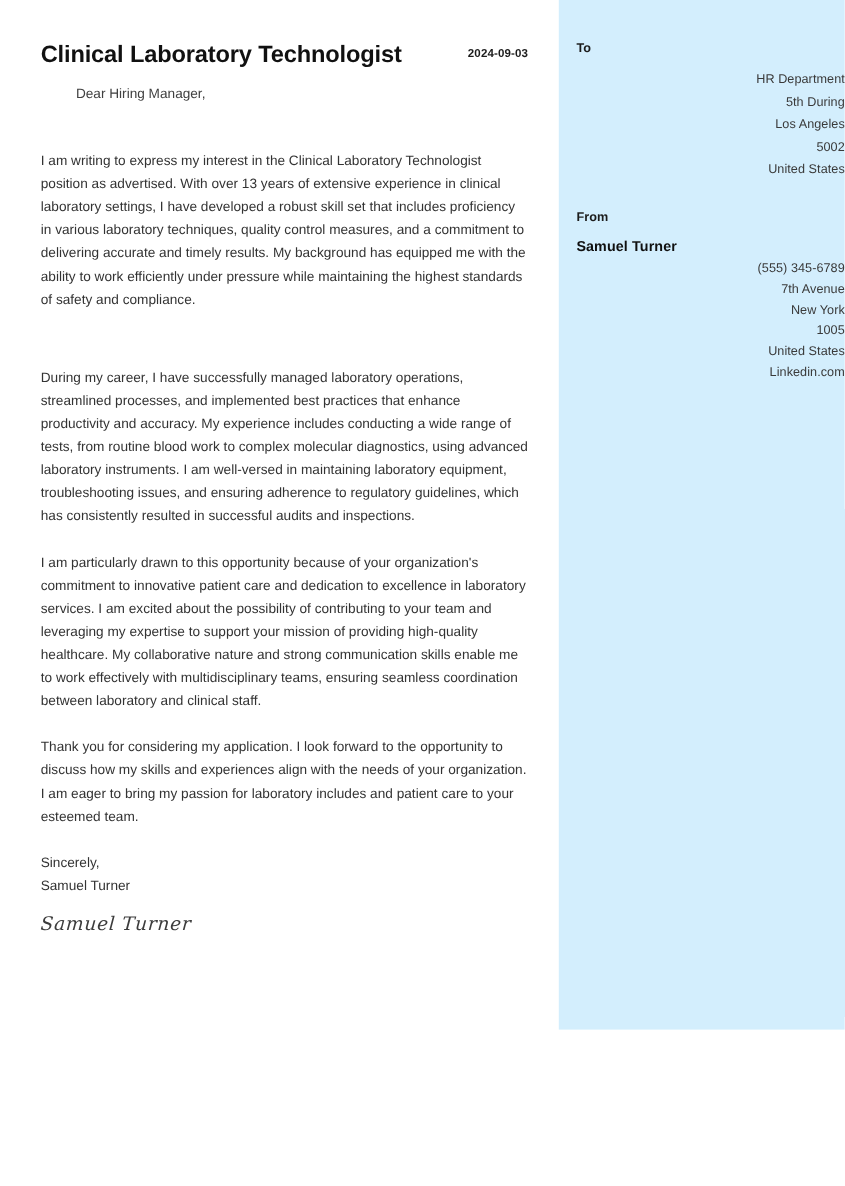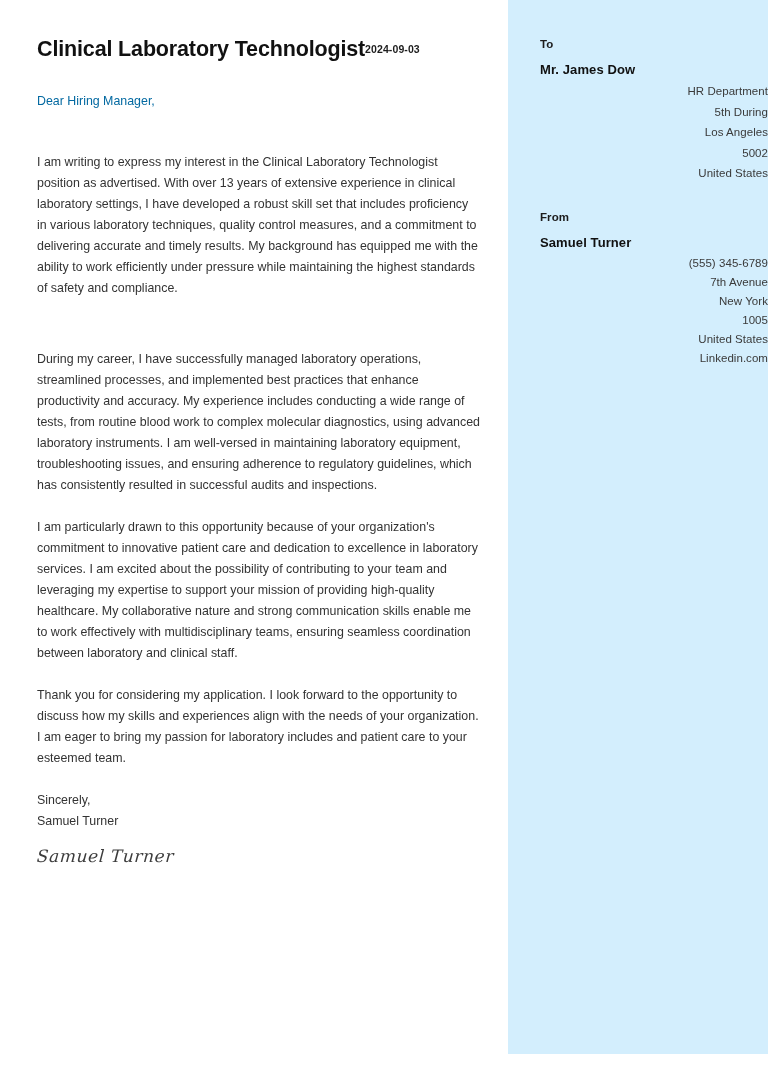--- a/index.html
+++ b/index.html
@@ -24,23 +24,23 @@
     overflow: hidden;
     background: #ffffff;
   }
 
   
   .sidebar {
     position: absolute;
     top: 0;
     left: 508px;
     width: 260px;
-    height: 1054px;
+    height: 936px;
     background: #d3eefd;
-    padding: 38px 0 0 32px;
+    padding: 38px 0 0 16px;
   }
 
   .side-label {
     font-size: 11.5px;
     font-weight: bold;
     color: #1c1c1c;
     letter-spacing: 0.1px;
     margin-bottom: 12px;
   }
 
@@ -71,21 +71,22 @@
     top: 0;
     left: 0;
     width: 508px;
     height: 1078px;
     padding: 36px 28px 0 37px;
   }
 
   .head-row {
     display: flex;
     align-items: flex-start;
-    margin-bottom: 29px;
+    justify-content: space-between;
+    margin-bottom: 13px;
   }
 
   .job-title {
     font-size: 21.5px;
     font-weight: bold;
     color: #111111;
     letter-spacing: -0.15px;
     line-height: 26px;
     max-width: 350px;
   }
@@ -95,22 +96,23 @@
     font-weight: bold;
     color: #1c1c1c;
     letter-spacing: 0.1px;
     padding-top: 7px;
     white-space: nowrap;
   }
 
   .salutation {
     font-size: 12.4px;
     line-height: 21px;
-    color: #0369a1;
+    color: #404040;
     margin-bottom: 20px;
+    margin-left: 32px;
   }
 
   .para {
     font-size: 12.4px;
     line-height: 21px;
     color: #333333;
     letter-spacing: 0.01px;
     margin-bottom: 21px;
     text-align: left;
   }
@@ -163,21 +165,20 @@
     </div>
 
     <div class="signature">Samuel Turner</div>
 
   </div>
 
   <aside class="sidebar">
 
     <div class="side-block-to">
       <div class="side-label">To</div>
-      <div class="side-name">Mr. James Dow</div>
       <div class="side-line">HR Department</div>
       <div class="side-line">5th During</div>
       <div class="side-line">Los Angeles</div>
       <div class="side-line">5002</div>
       <div class="side-line">United States</div>
     </div>
 
     <div class="side-gap"></div>
 
     <div class="side-block-from">

